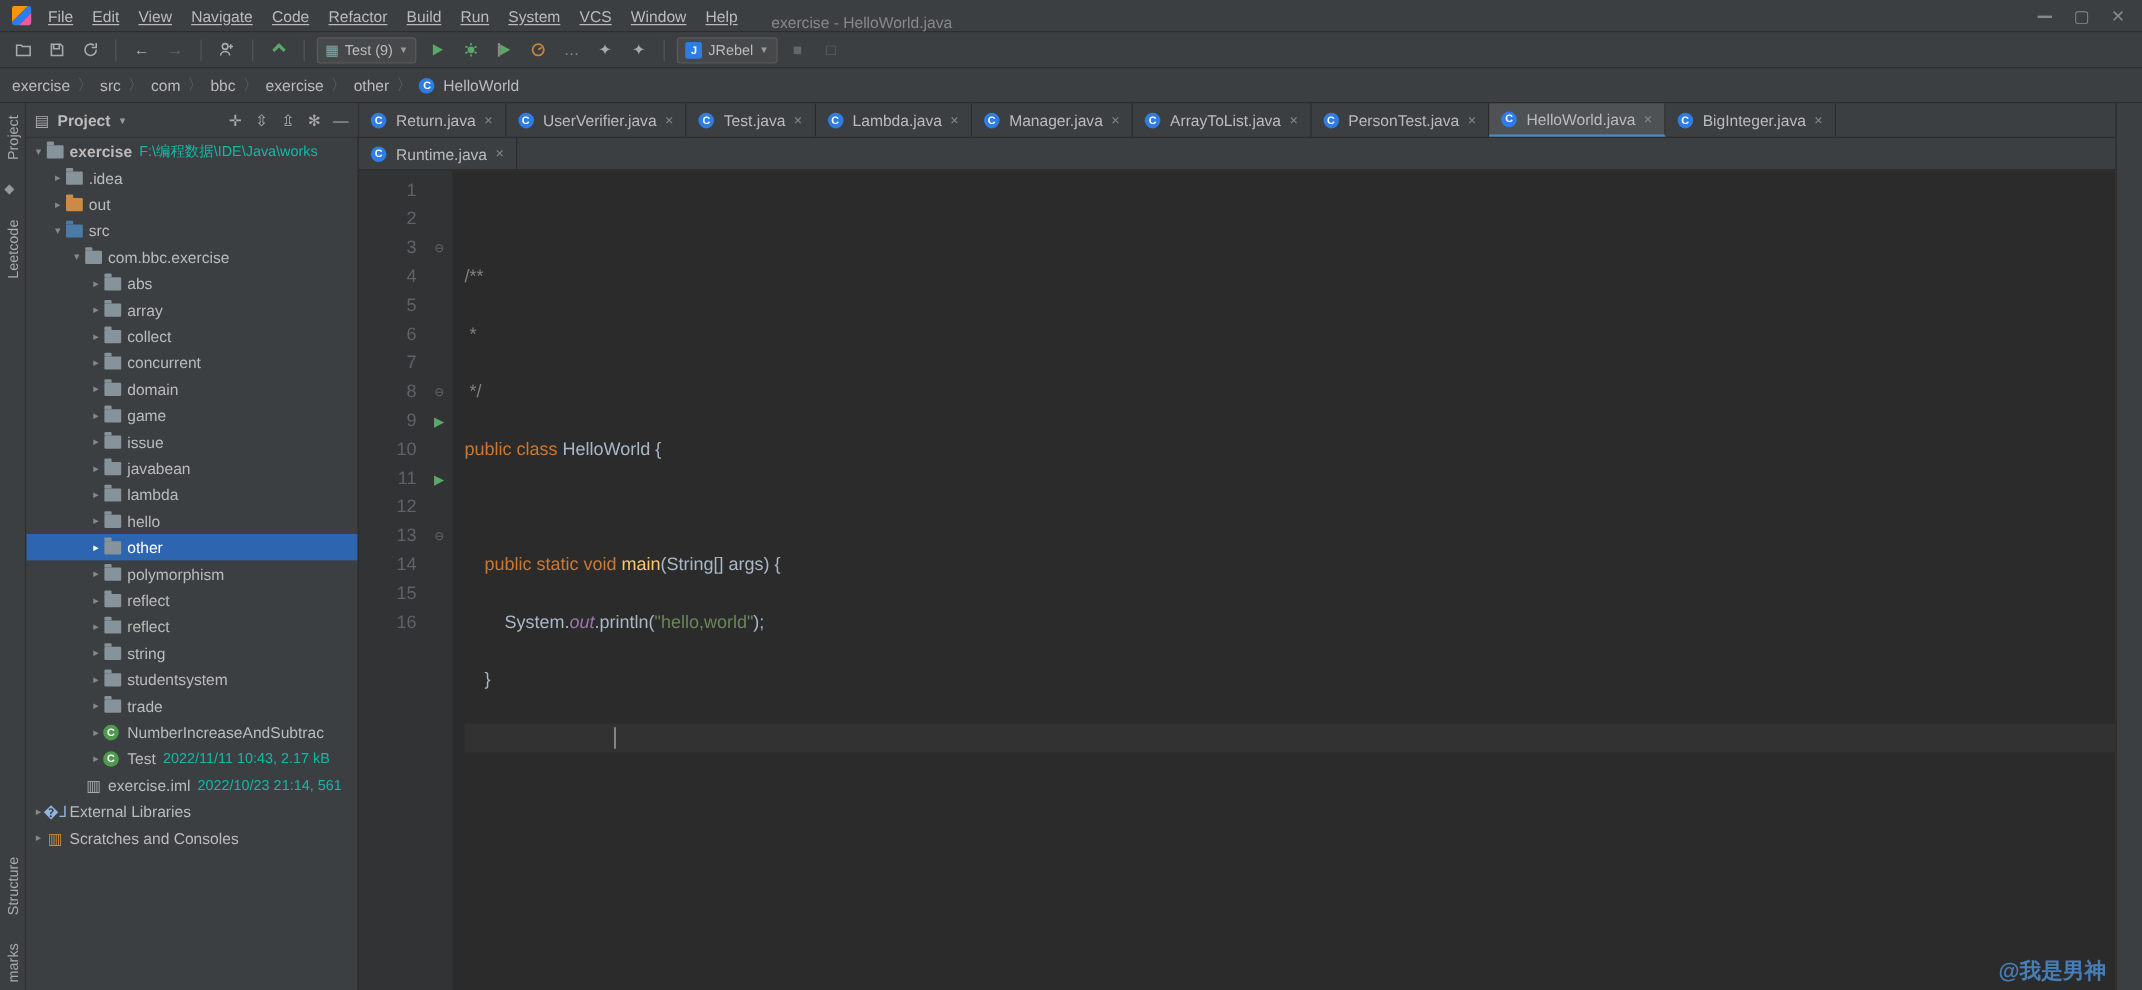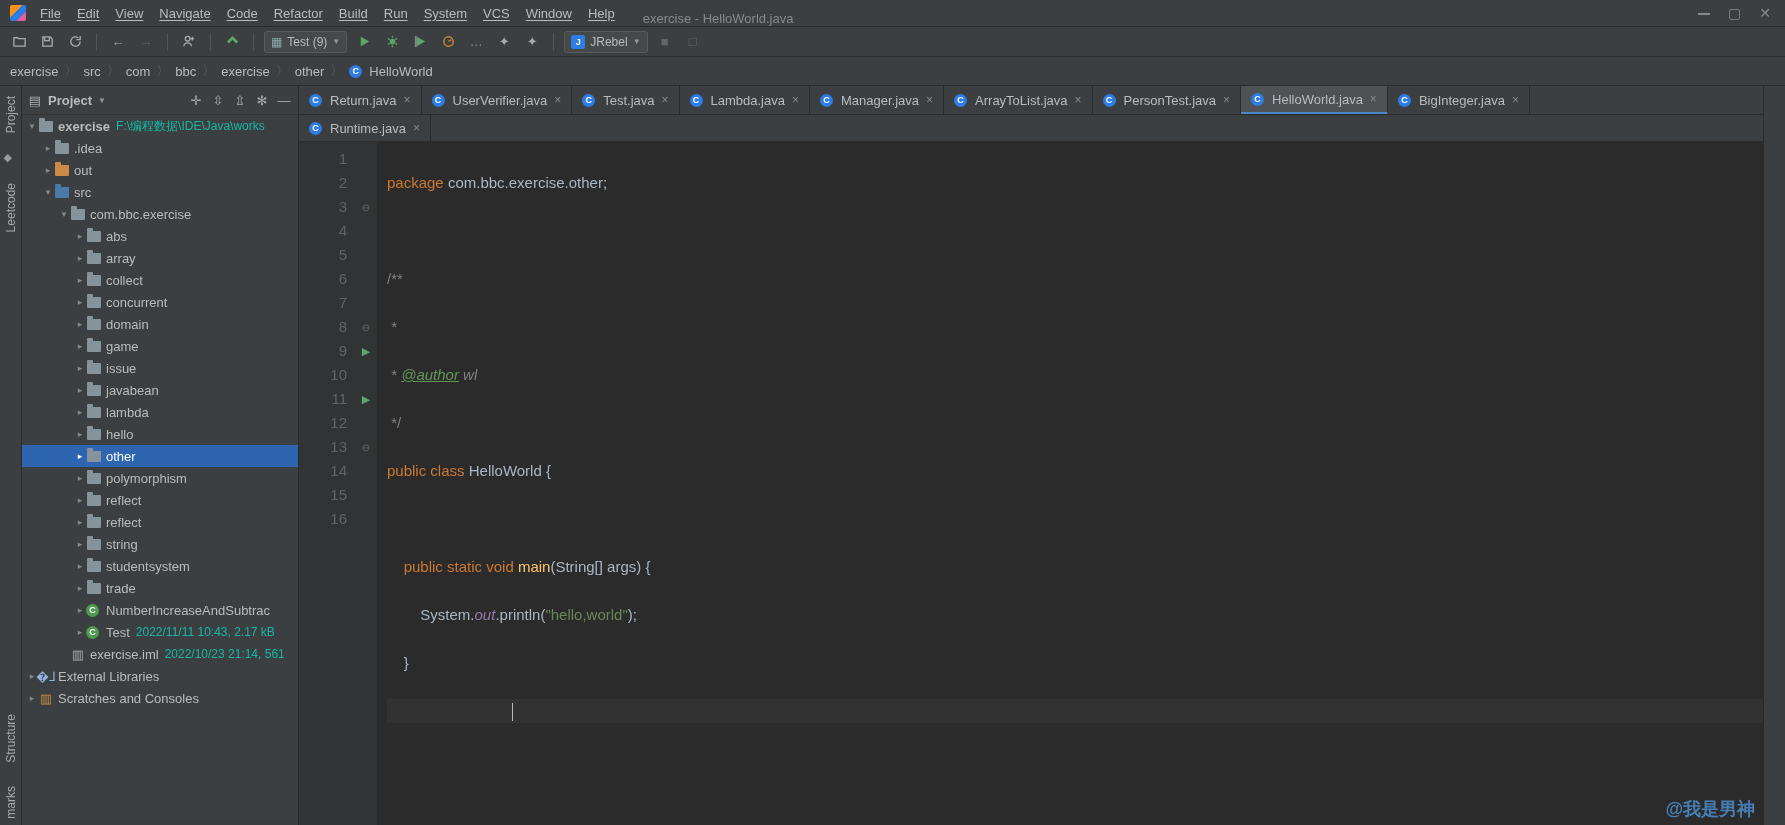--- a/index.html
+++ b/index.html
@@ -528,25 +528,23 @@
           </div>
           <div class="gicon"></div>
           <div class="gicon">
             <span class="fold">⊖</span>
           </div>
           <div class="gicon"></div>
           <div class="gicon"></div>
           <div class="gicon"></div>
         </div>
       <div class="code">
-<div class="codeline"><span class="kw">package </span><span>com.bbc.exercise.other</span>;</div>
 <div class="codeline"></div>
 <div class="codeline"><span class="com">/**</span></div>
 <div class="codeline"><span class="com"> *</span></div>
-<div class="codeline"><span class="com"> * </span><span class="doctag">@author</span><span class="comit"> wl</span></div>
 <div class="codeline"><span class="com"> */</span></div>
 <div class="codeline"><span class="kw">public class </span><span class="cls">HelloWorld</span><span> {</span></div>
 <div class="codeline"></div>
 <div class="codeline"><span>    </span><span class="kw">public static void </span><span class="fn">main</span><span>(String[] args) {</span></div>
 <div class="codeline"><span>        System.</span><span class="fld">out</span><span>.println(</span><span class="str">"hello,world"</span><span>);</span></div>
 <div class="codeline"><span>    }</span></div>
 <div class="codeline hl">                              <span class="cursor-caret"></span></div>
 
 
         <div class="watermark">@我是男神</div>

